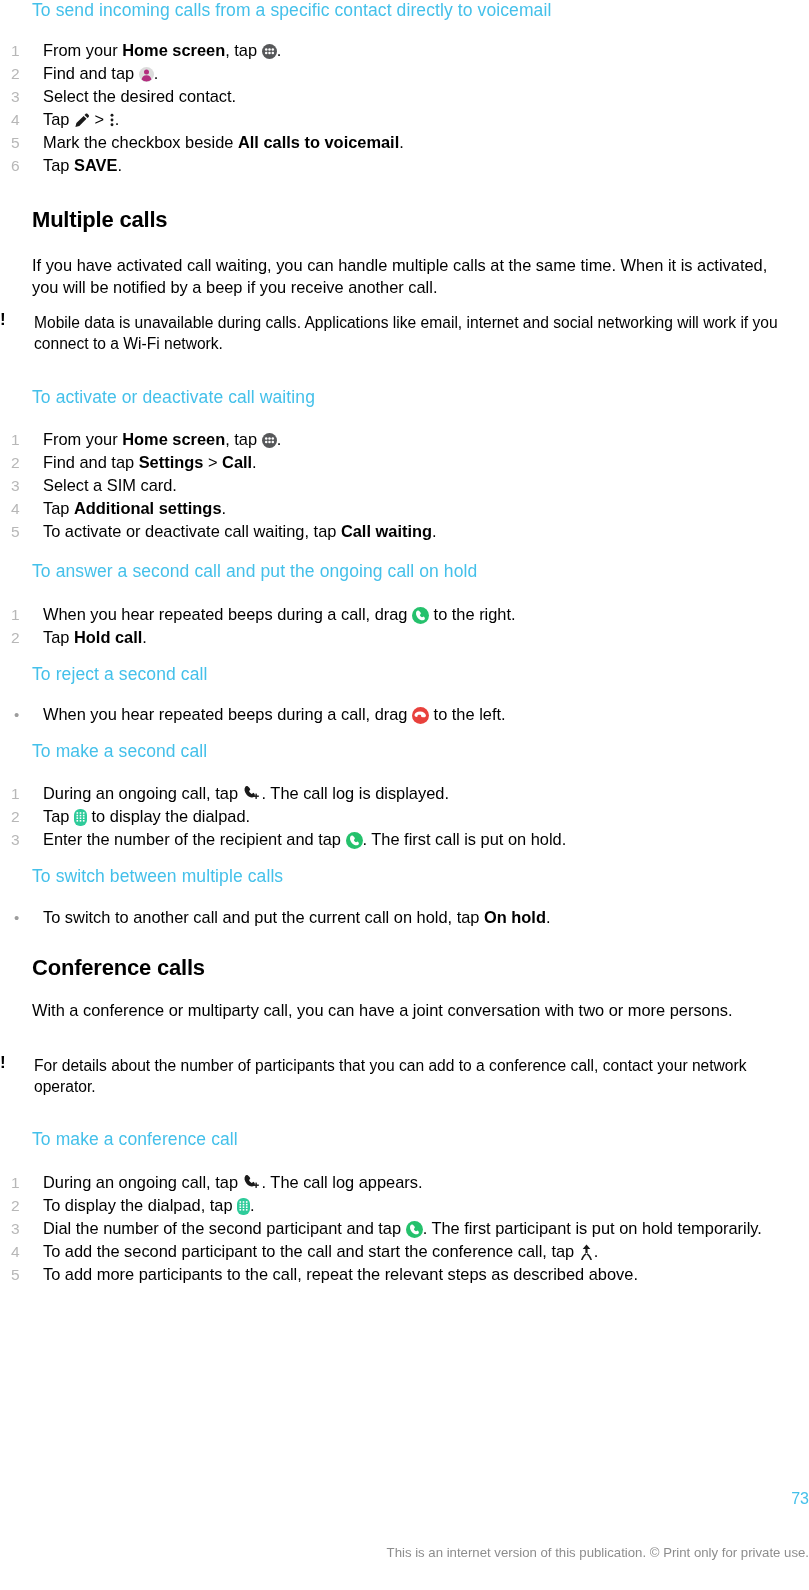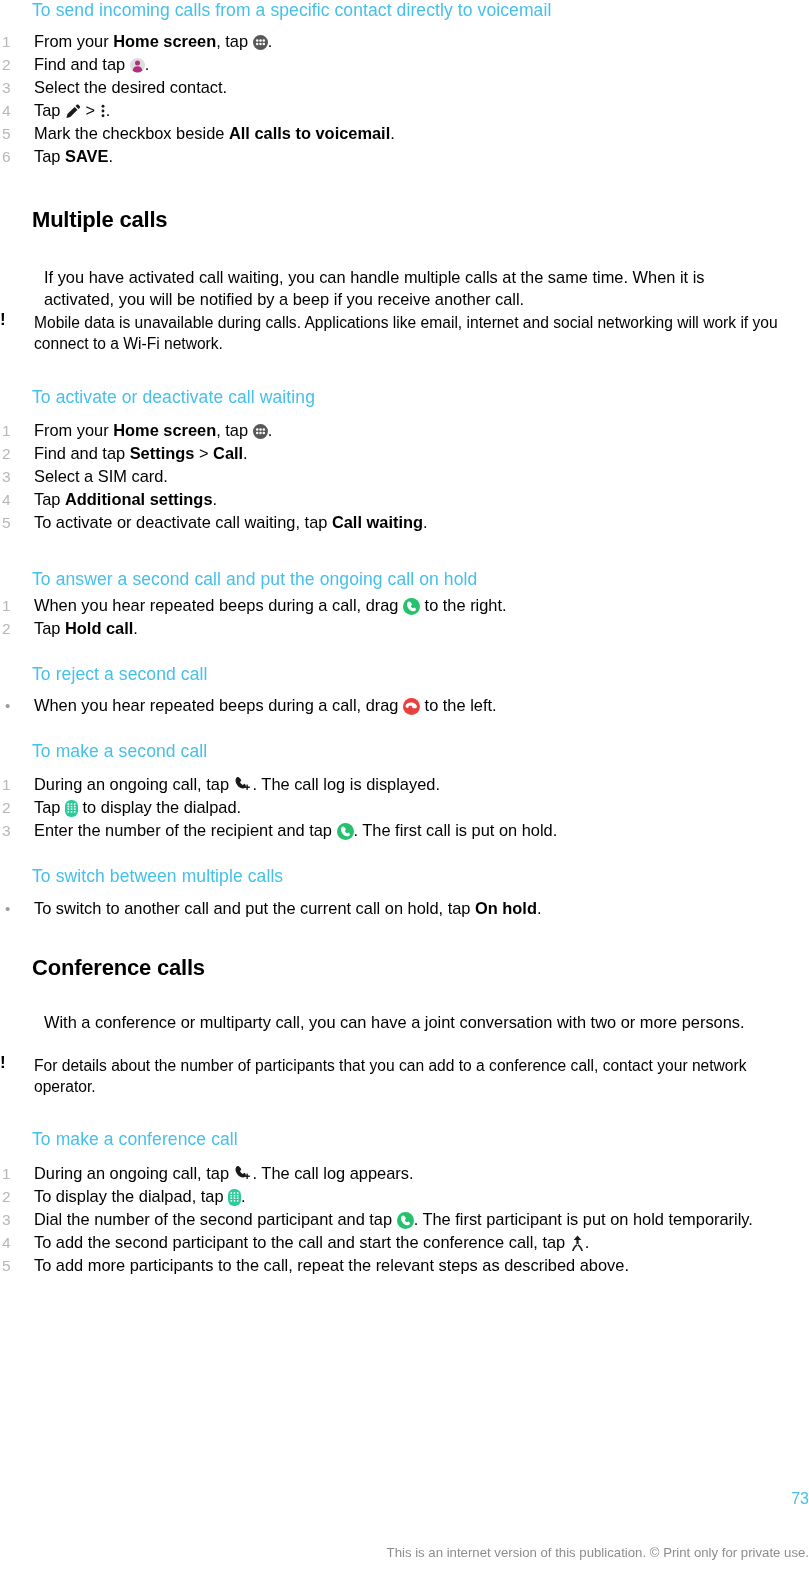--- a/index.html
+++ b/index.html
@@ -41,28 +41,28 @@
     margin: 0;
     padding: 0;
     line-height: 1.2;
     letter-spacing: -0.2px;
   }
 
   
   .para {
     font-size: 16.4px;
     line-height: 21.5px;
-    margin: 12px;
+    margin: 0;
     color: #000;
   }
 
   
   ol.steps, ul.steps {
     list-style: none;
-    margin: 0;
+    margin: 9px;
     padding: 0;
     counter-reset: stepcount;
   }
   ol.steps > li, ul.steps > li {
     position: relative;
     padding-left: 34px;
     font-size: 16.4px;
     line-height: 23px;
     margin: 0;
     color: #000;
@@ -255,21 +255,21 @@
               <circle cx="7.5" cy="9" r="1.25" fill="#ffffff"></circle>
               <circle cx="10.8" cy="9" r="1.25" fill="#ffffff"></circle>
             </svg></span><span>.</span></li>
         <li><span>Find and tap </span><span class="b">Settings</span><span> &gt; </span><span class="b">Call</span><span>.</span></li>
         <li><span>Select a SIM card.</span></li>
         <li><span>Tap </span><span class="b">Additional settings</span><span>.</span></li>
         <li><span>To activate or deactivate call waiting, tap </span><span class="b">Call waiting</span><span>.</span></li>
       </ol>
   </div>
 
-  <div style="position:absolute; left:32px; top:561px; width:760px;margin-top:8px;">
+  <div style="position:absolute; left:32px; top:561px; width:760px;">
     <h3 class="sub-heading">To answer a second call and put the ongoing call on hold</h3>
   </div>
 
   <div style="position:absolute; left:0px; top:594px; width:780px;">
     <ol class="steps">
         <li><span>When you hear repeated beeps during a call, drag </span><span class="icn icon-answer" style="background: rgb(37, 193, 108);"><svg width="17" height="17" viewBox="0 0 19 19">
               <path d="M7.6 4.3c-.7-.5-1.7-.4-2.3.3-1.5 1.9-1.0 5.1 1.2 7.6 2.2 2.5 5.3 3.4 7.1 2.1.8-.5 1.0-1.5.6-2.3l-.9-1.5-2.1 1.0c-.9-.4-1.9-1.4-2.4-2.4l1.2-2.0-.9-1.5z" fill="#ffffff"></path>
             </svg></span><span> to the right.</span></li>
         <li><span>Tap </span><span class="b">Hold call</span><span>.</span></li>
       </ol>

